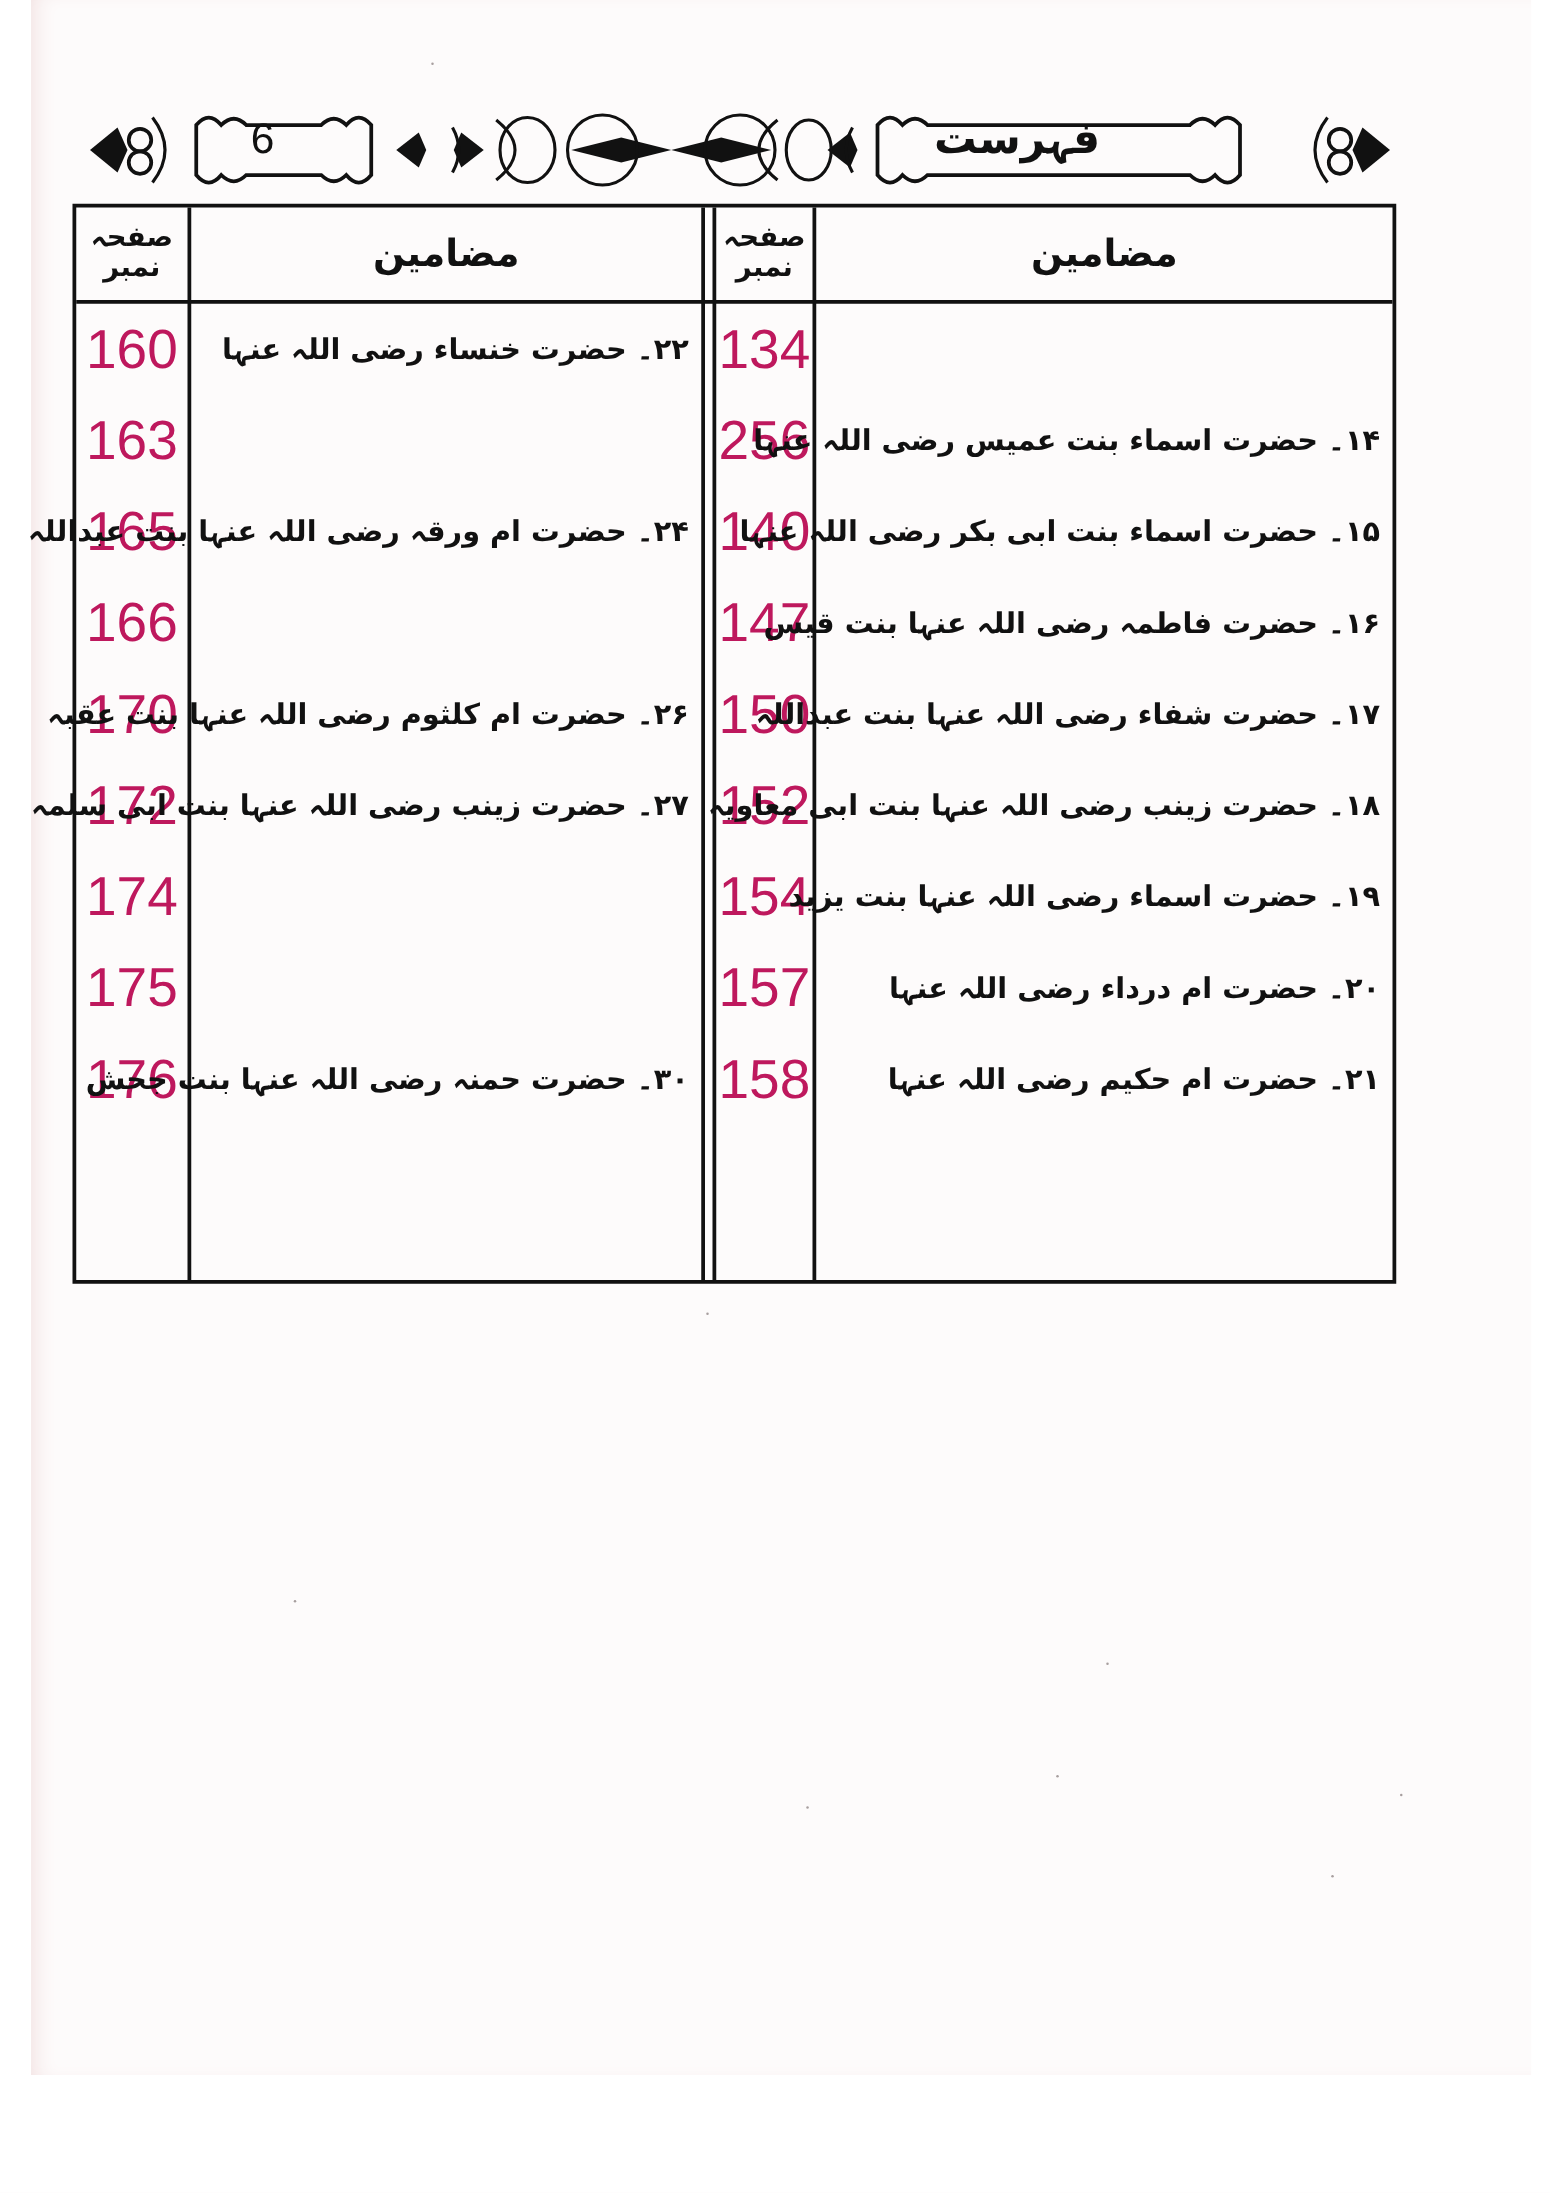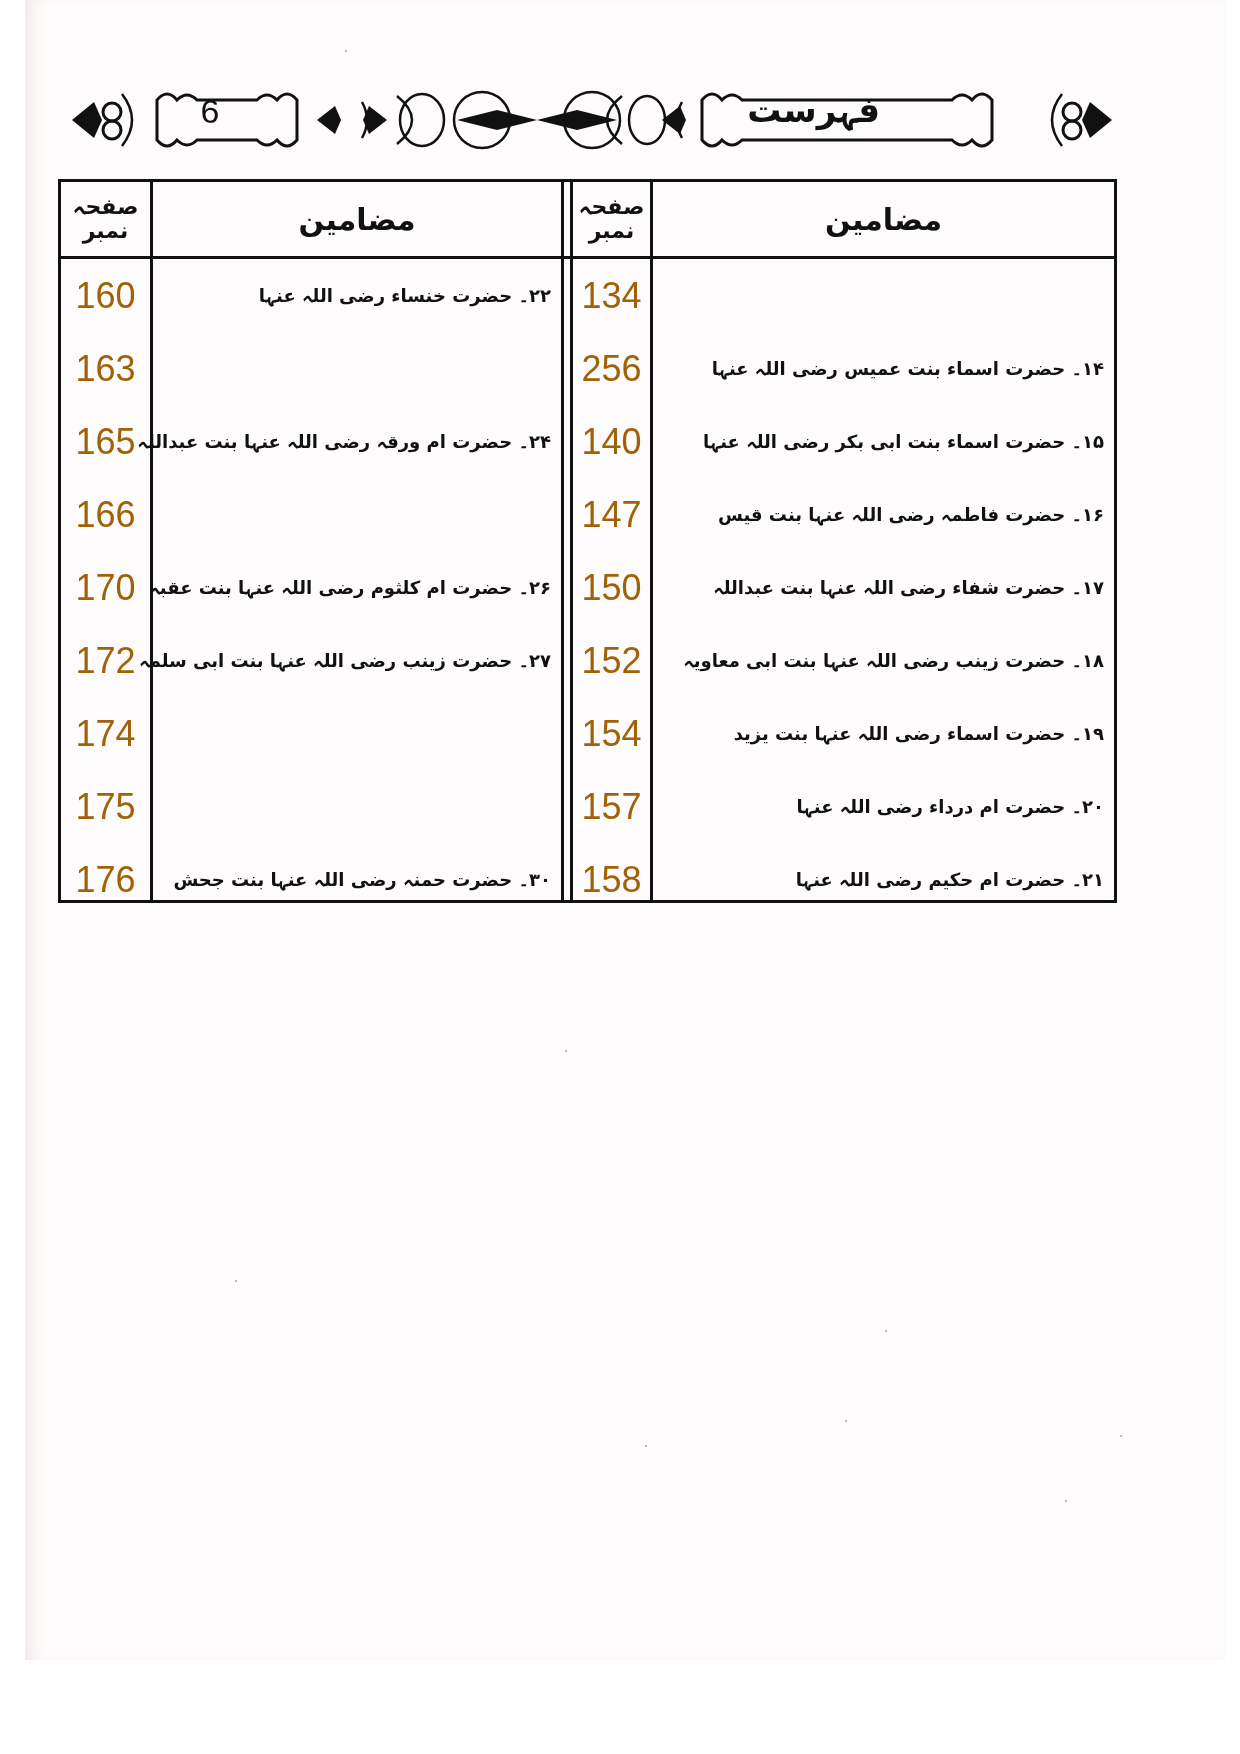--- a/index.html
+++ b/index.html
@@ -25,41 +25,41 @@
       font-family: "Liberation Sans", sans-serif; font-size: 34px; color: #111;
     }
     .page-title {
       position: absolute; left: 760px; top: 90px; width: 120px; text-align: center;
       font-family: "DejaVu Sans", sans-serif; font-size: 34px; font-weight: bold; color: #111;
       direction: rtl;
     }
 
     
     .toc {
-      position: absolute; left: 58px; top: 163px; width: 1059px; height: 724px;
-      border: 3px solid #111; box-sizing: border-box; margin-top: 16px;
+      position: absolute; left: 58px; top: 163px; width: 1059px; height: 864px;
+      border: 3px solid #111; box-sizing: border-box;
     }
     .col-line { position: absolute; top: 0; bottom: 0; background: #111; }
     .hdr-line { position: absolute; left: 0; right: 0; top: 74px; height: 3px; background: #111; }
 
     .hdr {
       position: absolute; top: 0; height: 74px; display: flex; align-items: center; justify-content: center;
       direction: rtl; color: #111; font-weight: bold;
     }
     .hdr.subject { font-size: 30px; }
     .hdr.pg { font-size: 22px; line-height: 24px; text-align: center; }
 
     .rows { position: absolute; top: 77px; bottom: 0; }
     .row { position: absolute; left: 0; right: 0; height: 73px; display: flex; align-items: center; }
     .entry {
-      direction: rtl; unicode-bidi: plaintext; font-size: 18px; font-weight: bold; color: #111;
+      direction: rtl; unicode-bidi: plaintext; font-size: 23px; font-weight: bold; color: #111;
       white-space: nowrap; width: 100%; text-align: right; padding: 0 10px; box-sizing: border-box;
     }
     .pnum {
-      font-family: "Liberation Sans", sans-serif; font-size: 36px; color: #a16207; width: 100%; text-align: center;
+      font-family: "Liberation Sans", sans-serif; font-size: 44px; color: #be185d; width: 100%; text-align: center;
     }
   </style>
 </head>
 <body>
 
 <div class="paper">
   <span class="speck" style="left:320px;top:50px"></span>
   <span class="speck" style="left:540px;top:1050px"></span>
   <span class="speck" style="left:820px;top:1420px"></span>
   <span class="speck" style="left:1040px;top:1500px"></span>

